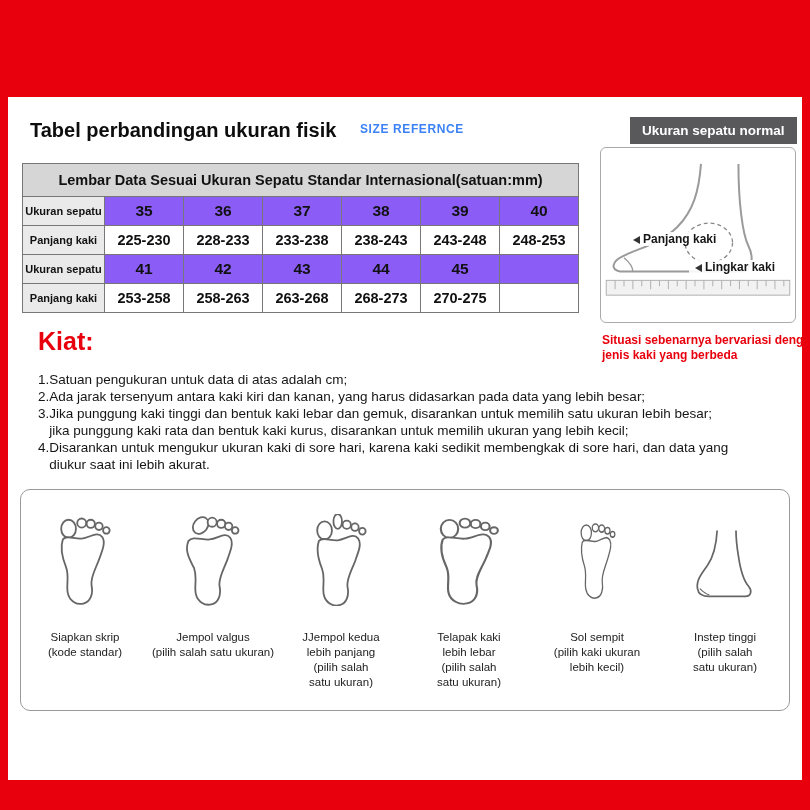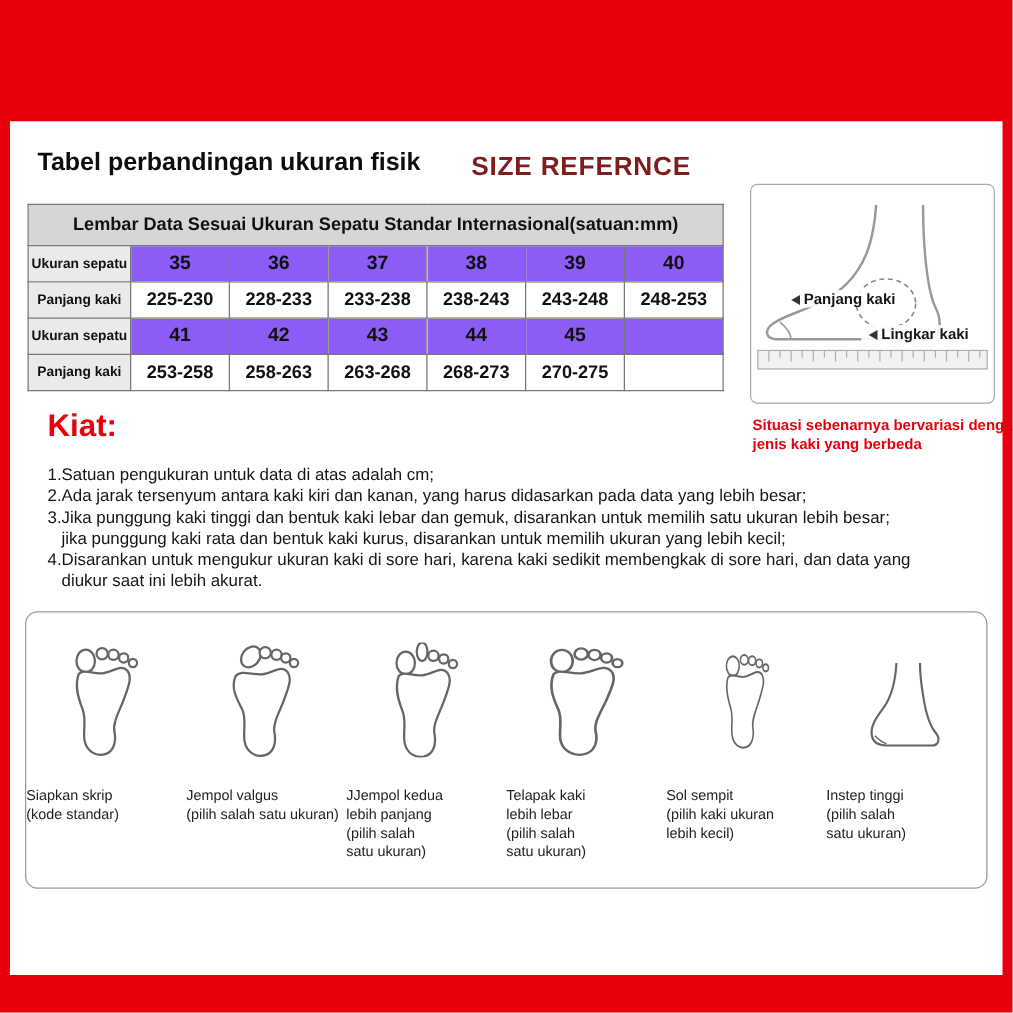--- a/index.html
+++ b/index.html
@@ -2,21 +2,21 @@
 <html><head>
 <meta charset="utf-8">
 <style>
   * { margin:0; padding:0; box-sizing:border-box; }
   html,body { width:810px; height:810px; }
   body { font-family:"Liberation Sans", sans-serif; color:#111; }
   .frame { position:relative; width:810px; height:810px; background:#e8000d; overflow:hidden; }
   .content { position:absolute; left:8px; top:97px; width:794px; height:683px; background:#fff; }
 
   .title { position:absolute; left:22px; top:22px; font-size:20px; font-weight:bold; color:#0d0d0d; }
-  .subtitle { position:absolute; left:352px; top:25px; font-size:21px; font-weight:bold; letter-spacing:0.6px; color:#7f1d1d;margin-left:17px; }
+  .subtitle { position:absolute; left:352px; top:25px; font-size:12px; font-weight:bold; letter-spacing:0.6px; color:#3b82f6; }
   .badge { position:absolute; left:622px; top:20px; background:#59595b; color:#fff; font-size:13.5px; font-weight:bold; padding:6px 12px; }
 
   table.size-table { position:absolute; left:14px; top:66px; width:556px; border-collapse:collapse; table-layout:fixed; }
   table.size-table td { border:1px solid #777; text-align:center; vertical-align:middle; height:29px; overflow:hidden; }
   table.size-table td.caption { background:#d6d6d6; font-weight:bold; font-size:14.5px; height:33px; }
   table.size-table td.lbl { background:#eaeaea; font-weight:bold; font-size:11px; }
   table.size-table tr.size-row td.val { background:#8b5cf6; font-weight:bold; font-size:15.5px; }
   table.size-table tr.len-row td.val { background:#ffffff; font-weight:bold; font-size:14.5px; }
   .col-lbl { width:82px; } .col-v { width:79px; }
 
@@ -27,32 +27,33 @@
   .mp-girth { left:88px; top:112px;text-align:right; }
   .tri-left { display:inline-block; width:0; height:0; border:4px solid transparent; border-right:7px solid #333; margin-right:3px; vertical-align:middle; }
 
   .variation-note { position:absolute; left:570px; top:236px; width:224px; color:#e8000d; font-size:12px; font-weight:bold; line-height:15px;margin-left:24px; }
 
   .kiat { position:absolute; left:30px; top:230px; font-size:25px; font-weight:bold; color:#e8000d; }
   .tips { position:absolute; left:30px; top:274px; width:756px; font-size:13.5px; line-height:17px; color:#151515; }
   .tip { white-space:pre-wrap; }
 
   .foot-panel { position:absolute; left:12px; top:392px; width:770px; height:222px; border:1px solid #999; border-radius:10px; display:flex; padding-top:16px; background:#fff; }
-  .foot-item { flex:1; }
+  .foot-item { flex:1; text-align:center; }
   .foot-art { height:100px; display:flex; align-items:flex-end; justify-content:center; }
   .foot-cap { margin-top:24px; font-size:11.5px; line-height:15px; white-space:pre-line; color:#222; }
 </style>
 </head>
 <body>
 
 <div class="frame">
   <div class="content">
 
     <div class="title">Tabel perbandingan ukuran fisik</div>
     <div class="subtitle">SIZE REFERNCE</div>
+    <div class="badge">Ukuran sepatu normal</div>
 
     <table class="size-table">
       <colgroup>
         <col class="col-lbl">
           <col class="col-v">
           <col class="col-v">
           <col class="col-v">
           <col class="col-v">
           <col class="col-v">
           <col class="col-v">

